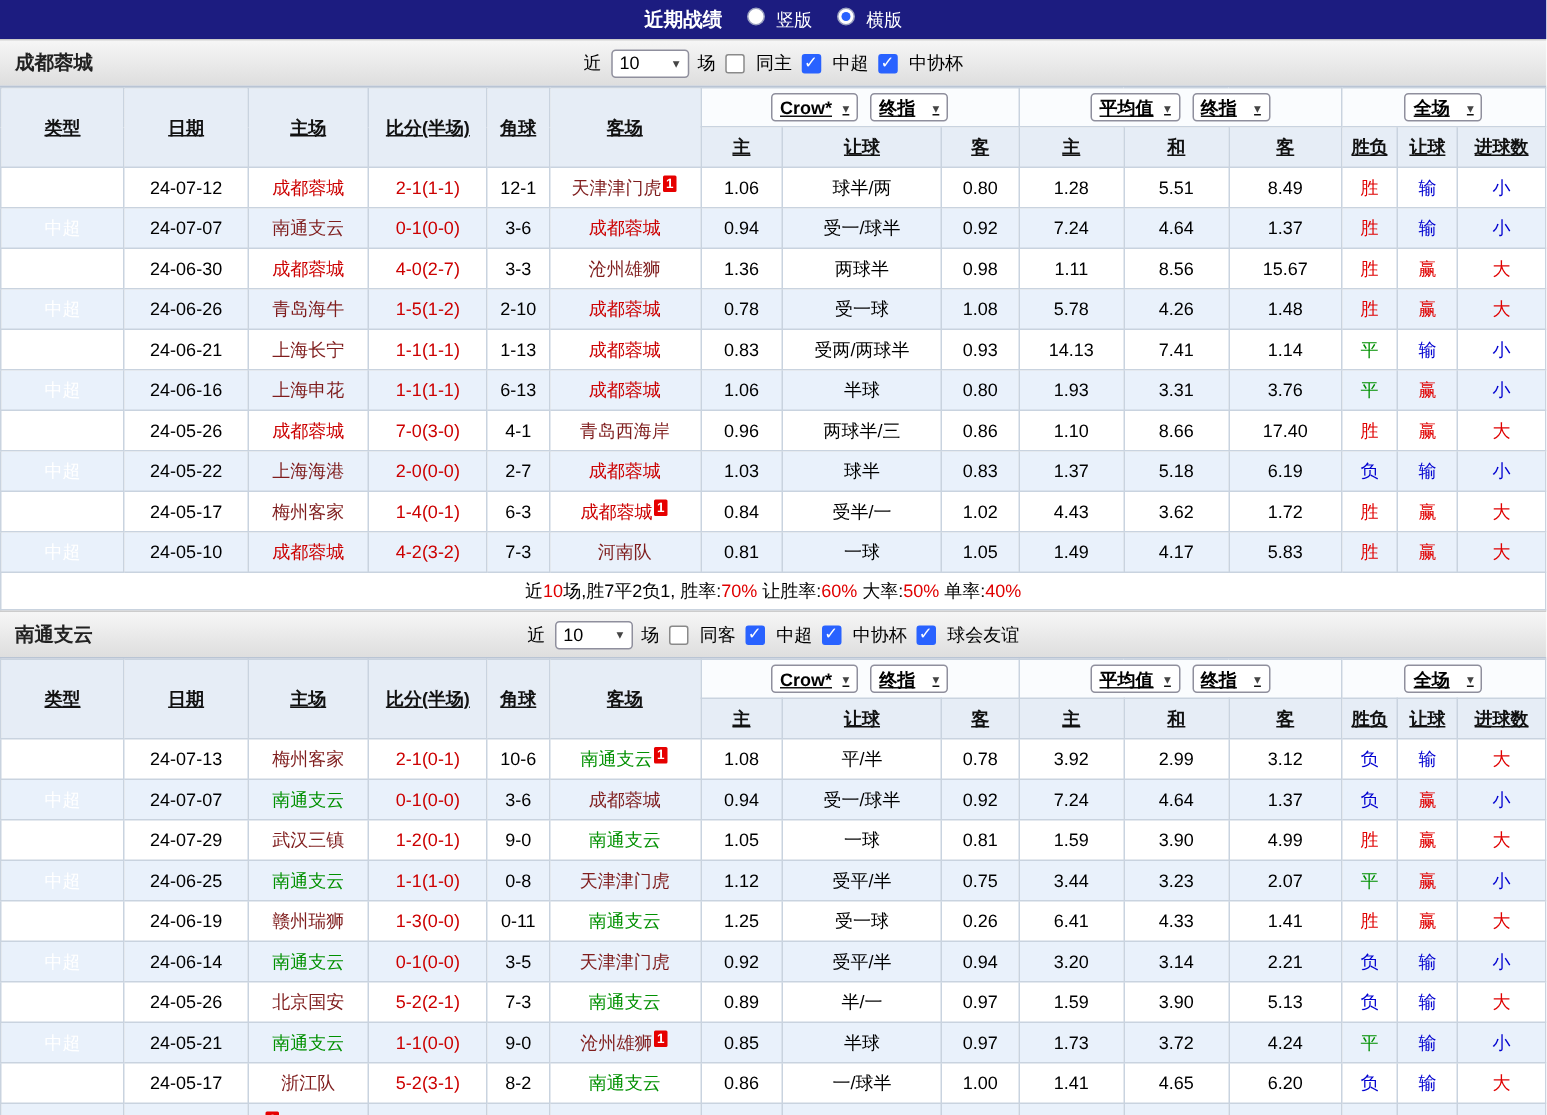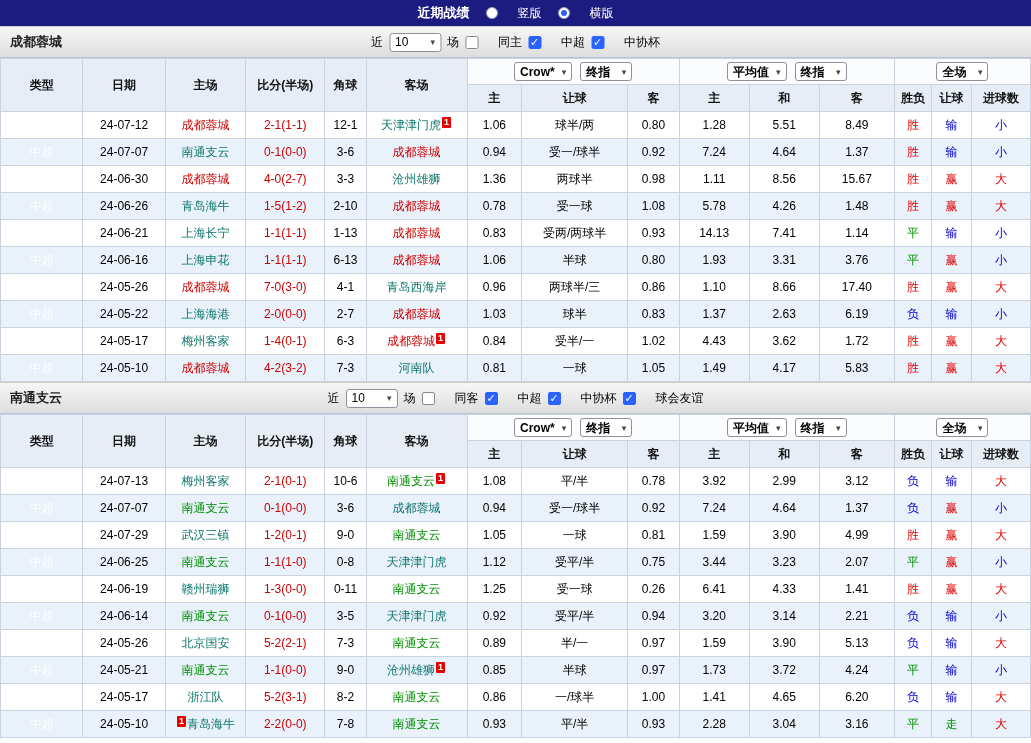--- a/index.html
+++ b/index.html
@@ -15,21 +15,21 @@
   .topbar {
     height:26px;
     background:#1c1c80;
     display:flex;
     align-items:center;
     justify-content:center;
     gap:16px;
     color:#fff;
   }
   .topbar-title { font-weight:bold; font-size:13px; }
-  .radio-item { display:inline-flex; align-items:center; gap:20px; cursor:pointer; font-size:12px; color:#fff; }
+  .radio-item { display:inline-flex; gap:8px; cursor:pointer; font-size:12px; color:#fff; }
   .radio {
     width:12px; height:12px; border-radius:50%;
     background:#fff; border:1px solid #9aa0c0; position:relative; display:inline-block;
   }
   .radio.checked::after {
     content:""; position:absolute; top:2px; left:2px; right:2px; bottom:2px;
     border-radius:50%; background:#2962ff;
   }
   
   .section-bar {
@@ -40,21 +40,21 @@
     display:flex; align-items:center;
     padding:0 10px;
     position:relative;
   }
   .team-title { font-weight:bold; font-size:13px; color:#222; }
   .filterbar {
     position:absolute; left:50%; transform:translateX(-50%);
     display:flex; align-items:center; gap:6px; white-space:nowrap;
   }
   .flabel { color:#000; }
-  .cb-item { display:inline-flex; align-items:center; gap:20px; cursor:pointer; }
+  .cb-item { display:inline-flex; align-items:center; gap:8px; cursor:pointer; }
   .cb {
     width:13px; height:13px; border:1px solid #8a8a8a; border-radius:2px;
     background:#fff; display:inline-block; position:relative;
   }
   .cb.checked { background:#2962ff; border-color:#2962ff; }
   .cb.checked::after {
     content:"✓"; color:#fff; position:absolute; top:-1px; left:1px;
     font-size:11px; line-height:13px; font-weight:bold;
   }
   
@@ -67,31 +67,31 @@
   }
   .fselect .arrow { font-size:9px; color:#444; }
   
   .grid { width:100%; border-collapse:collapse; table-layout:fixed; }
   .grid th, .grid td {
     border:1px solid #c9d3df;
     text-align:center; font-size:12px;
     padding:0 2px; height:26px; line-height:26px;
     white-space:nowrap; overflow:hidden;
   }
-  .grid thead th { background:#e6edf6; font-weight:bold; color:#111; }
+  .grid thead th { background:#e6edf6; font-weight:bold; color:#111;text-decoration:underline; }
   .grid thead th.selcell { background:#fafcfe; }
   .selwrap { display:flex; align-items:center; justify-content:center; gap:8px; }
   .grid tbody tr:nth-child(even) td { background:#e9f1fb; }
   .grid tbody tr:nth-child(odd) td { background:#ffffff; }
   .grid tbody td.type-csl { background:#1e3fe0; color:#fff; }
   .grid tbody td.type-cup { background:#7e92bb; color:#fff; }
   .score { color:#cc0000; }
   .c-r { color:#e00000; } .c-b { color:#0000d0; }
   .c-g { color:#009000; } .c-k { color:#000; }
-  .t-red { color:#cc0000; } .t-green { color:#009000; } .t-black { color:#0f766e; }
+  .t-red { color:#cc0000; } .t-green { color:#009000; } .t-black { color:#7f1d1d; }
   .card {
     display:inline-block; width:9px; height:11px; line-height:11px;
     background:#e60000; color:#fff; font-size:9px; font-weight:bold;
     text-align:center; vertical-align:top; margin:5px 1px 0 1px; border-radius:1px;
   }
   .summary {
     border:1px solid #c9d3df; border-top:none;
     height:25px; line-height:24px; text-align:center; font-size:12px;
   }
 </style>
@@ -329,21 +329,21 @@
           <td class="type-csl">中超</td>
           <td>24-05-22</td>
           <td><span class="t-black">上海海港</span></td>
           <td class="score">2-0(0-0)</td>
           <td>2-7</td>
           <td><span class="t-red">成都蓉城</span></td>
           <td>1.03</td>
           <td>球半</td>
           <td>0.83</td>
           <td>1.37</td>
-          <td>2.63</td>
+          <td>5.18</td>
           <td>6.19</td>
           <td class="c-b">负</td>
           <td class="c-b">输</td>
           <td class="c-b">小</td>
         </tr>
         <tr>
           <td class="type-csl">中超</td>
           <td>24-05-17</td>
           <td><span class="t-black">梅州客家</span></td>
           <td class="score">1-4(0-1)</td>
@@ -371,20 +371,21 @@
           <td>1.05</td>
           <td>1.49</td>
           <td>4.17</td>
           <td>5.83</td>
           <td class="c-r">胜</td>
           <td class="c-r">赢</td>
           <td class="c-r">大</td>
         </tr>
       </tbody>
   </table>
+  <div class="summary"><span class="c-k">近</span><span class="c-r">10</span><span class="c-k">场,胜7平2负1, 胜率:</span><span class="c-r">70%</span><span class="c-k"> 让胜率:</span><span class="c-r">60%</span><span class="c-k"> 大率:</span><span class="c-r">50%</span><span class="c-k"> 单率:</span><span class="c-r">40%</span></div>
 </section>
 
 <section class="panel">
   <div class="section-bar">
     <span class="team-title">南通支云</span>
     <div class="filterbar">
         <span class="flabel">近</span>
         <span class="fselect">
           <span>10</span>
           <span class="arrow">▾</span>

